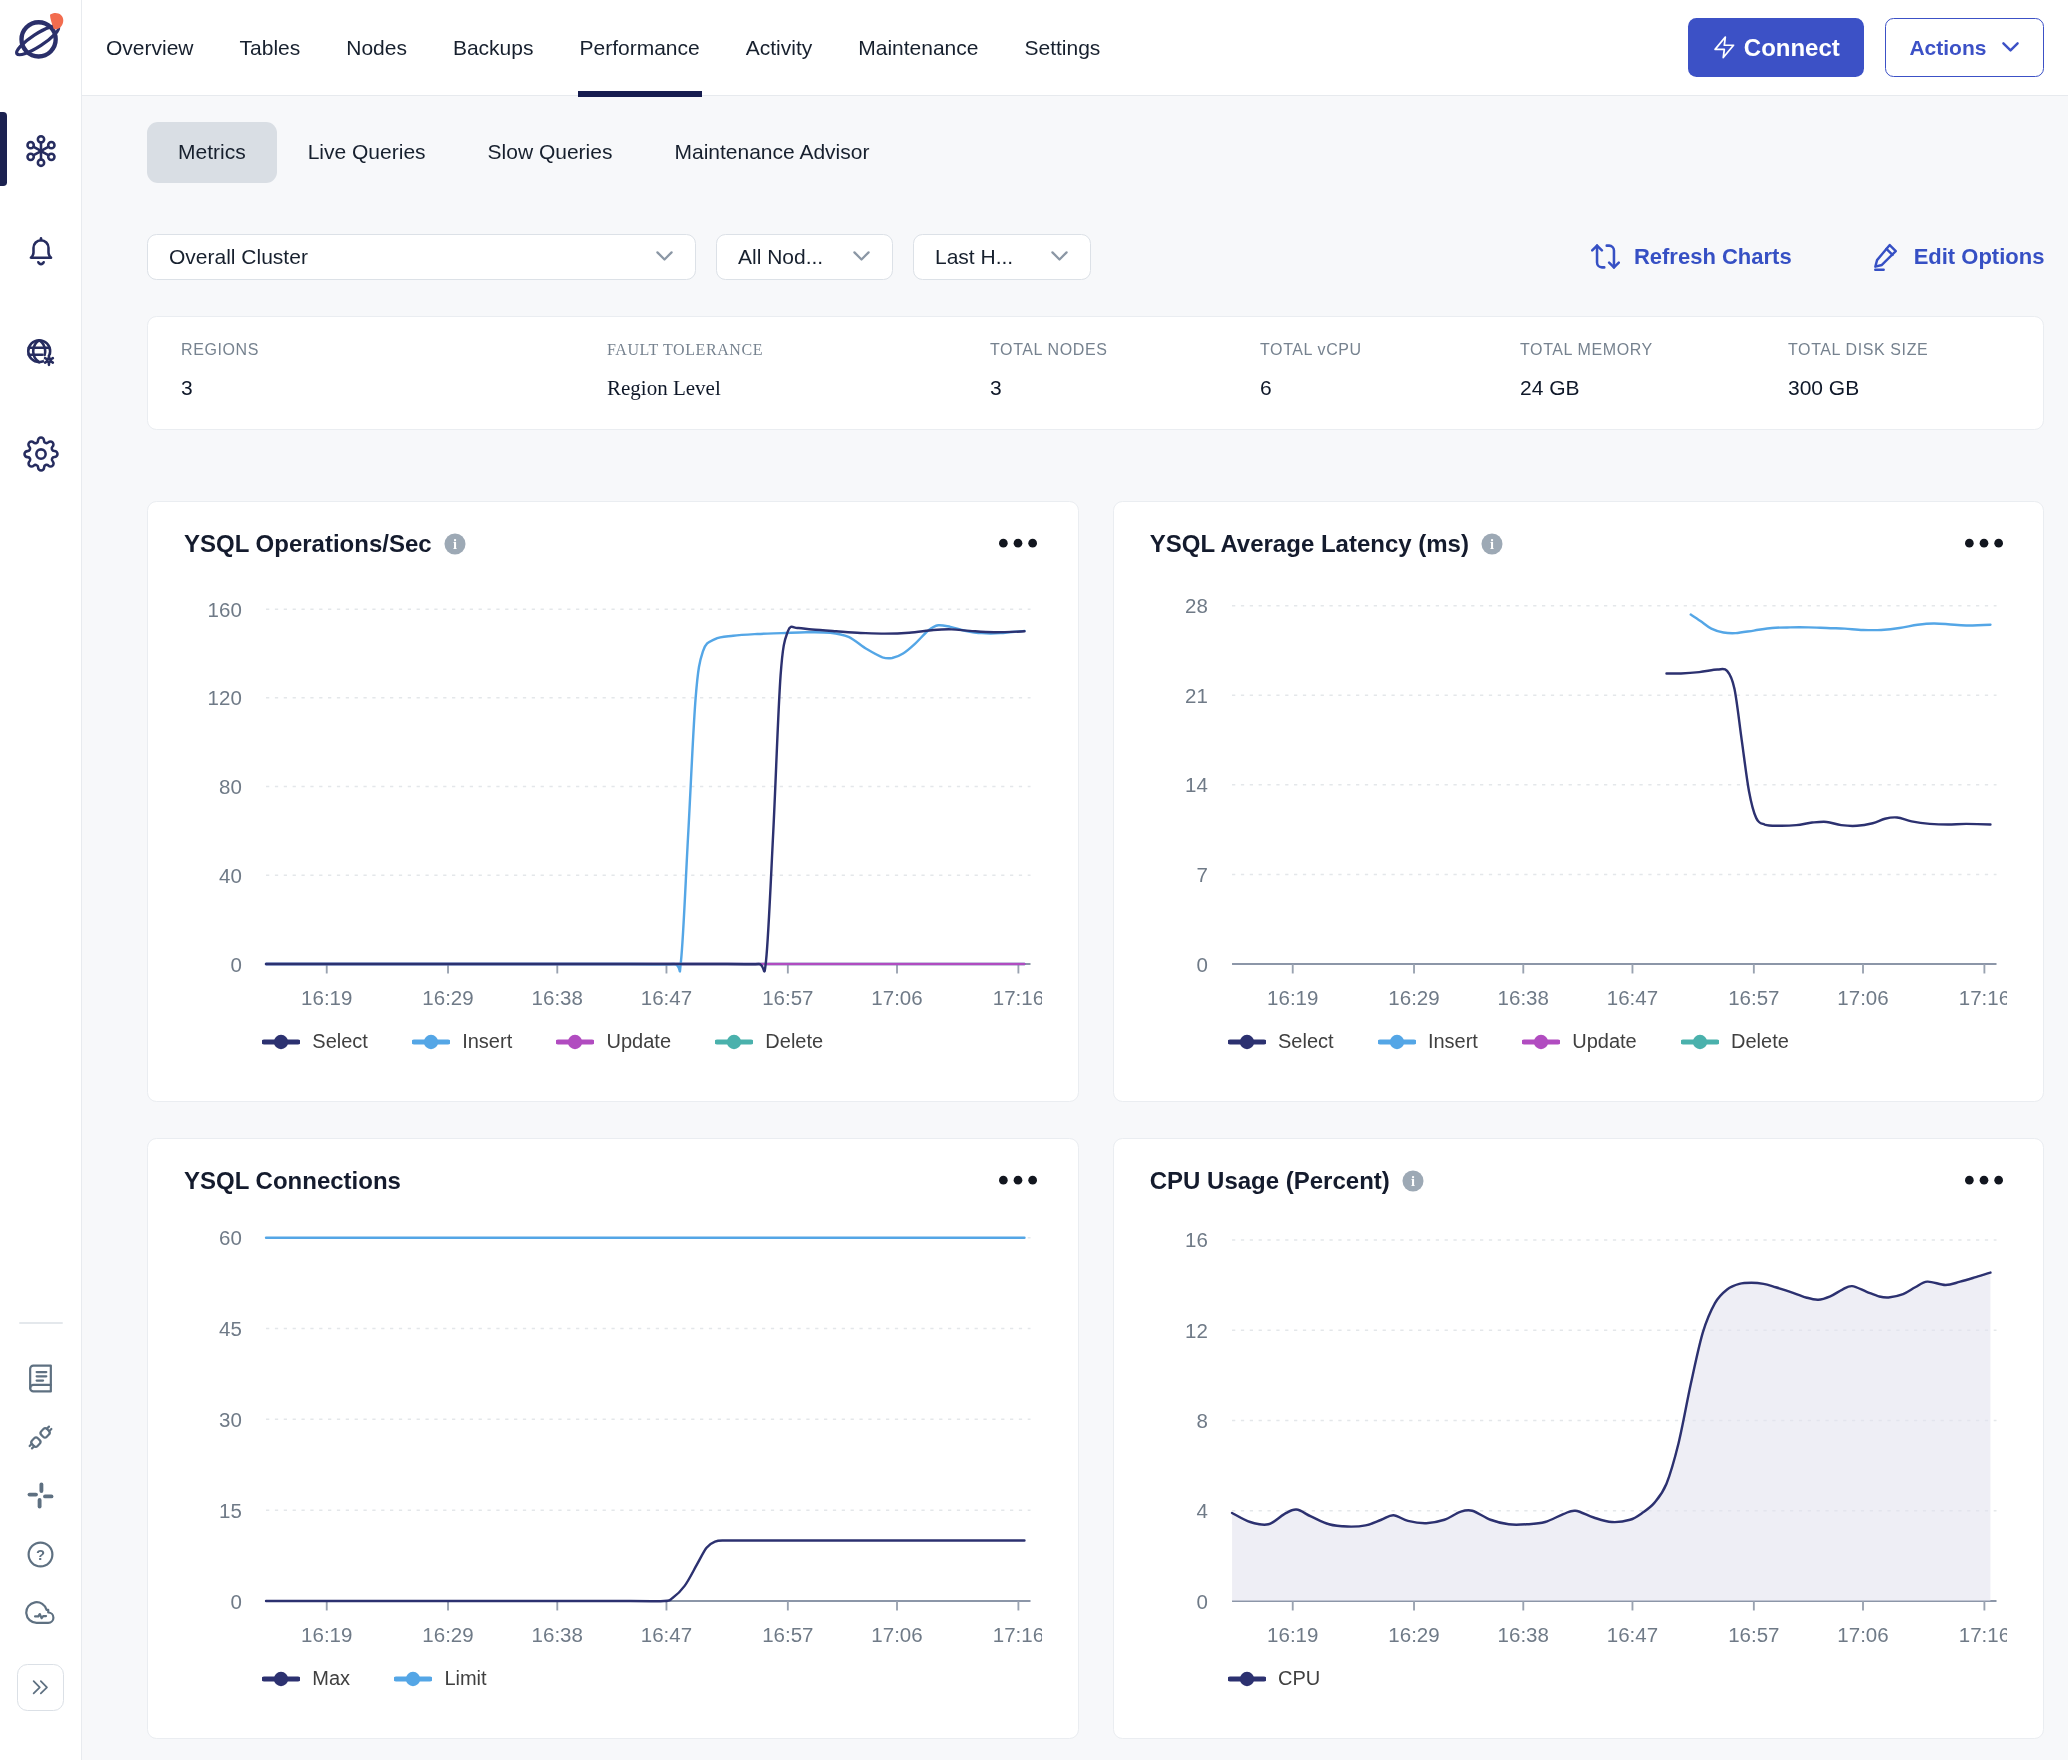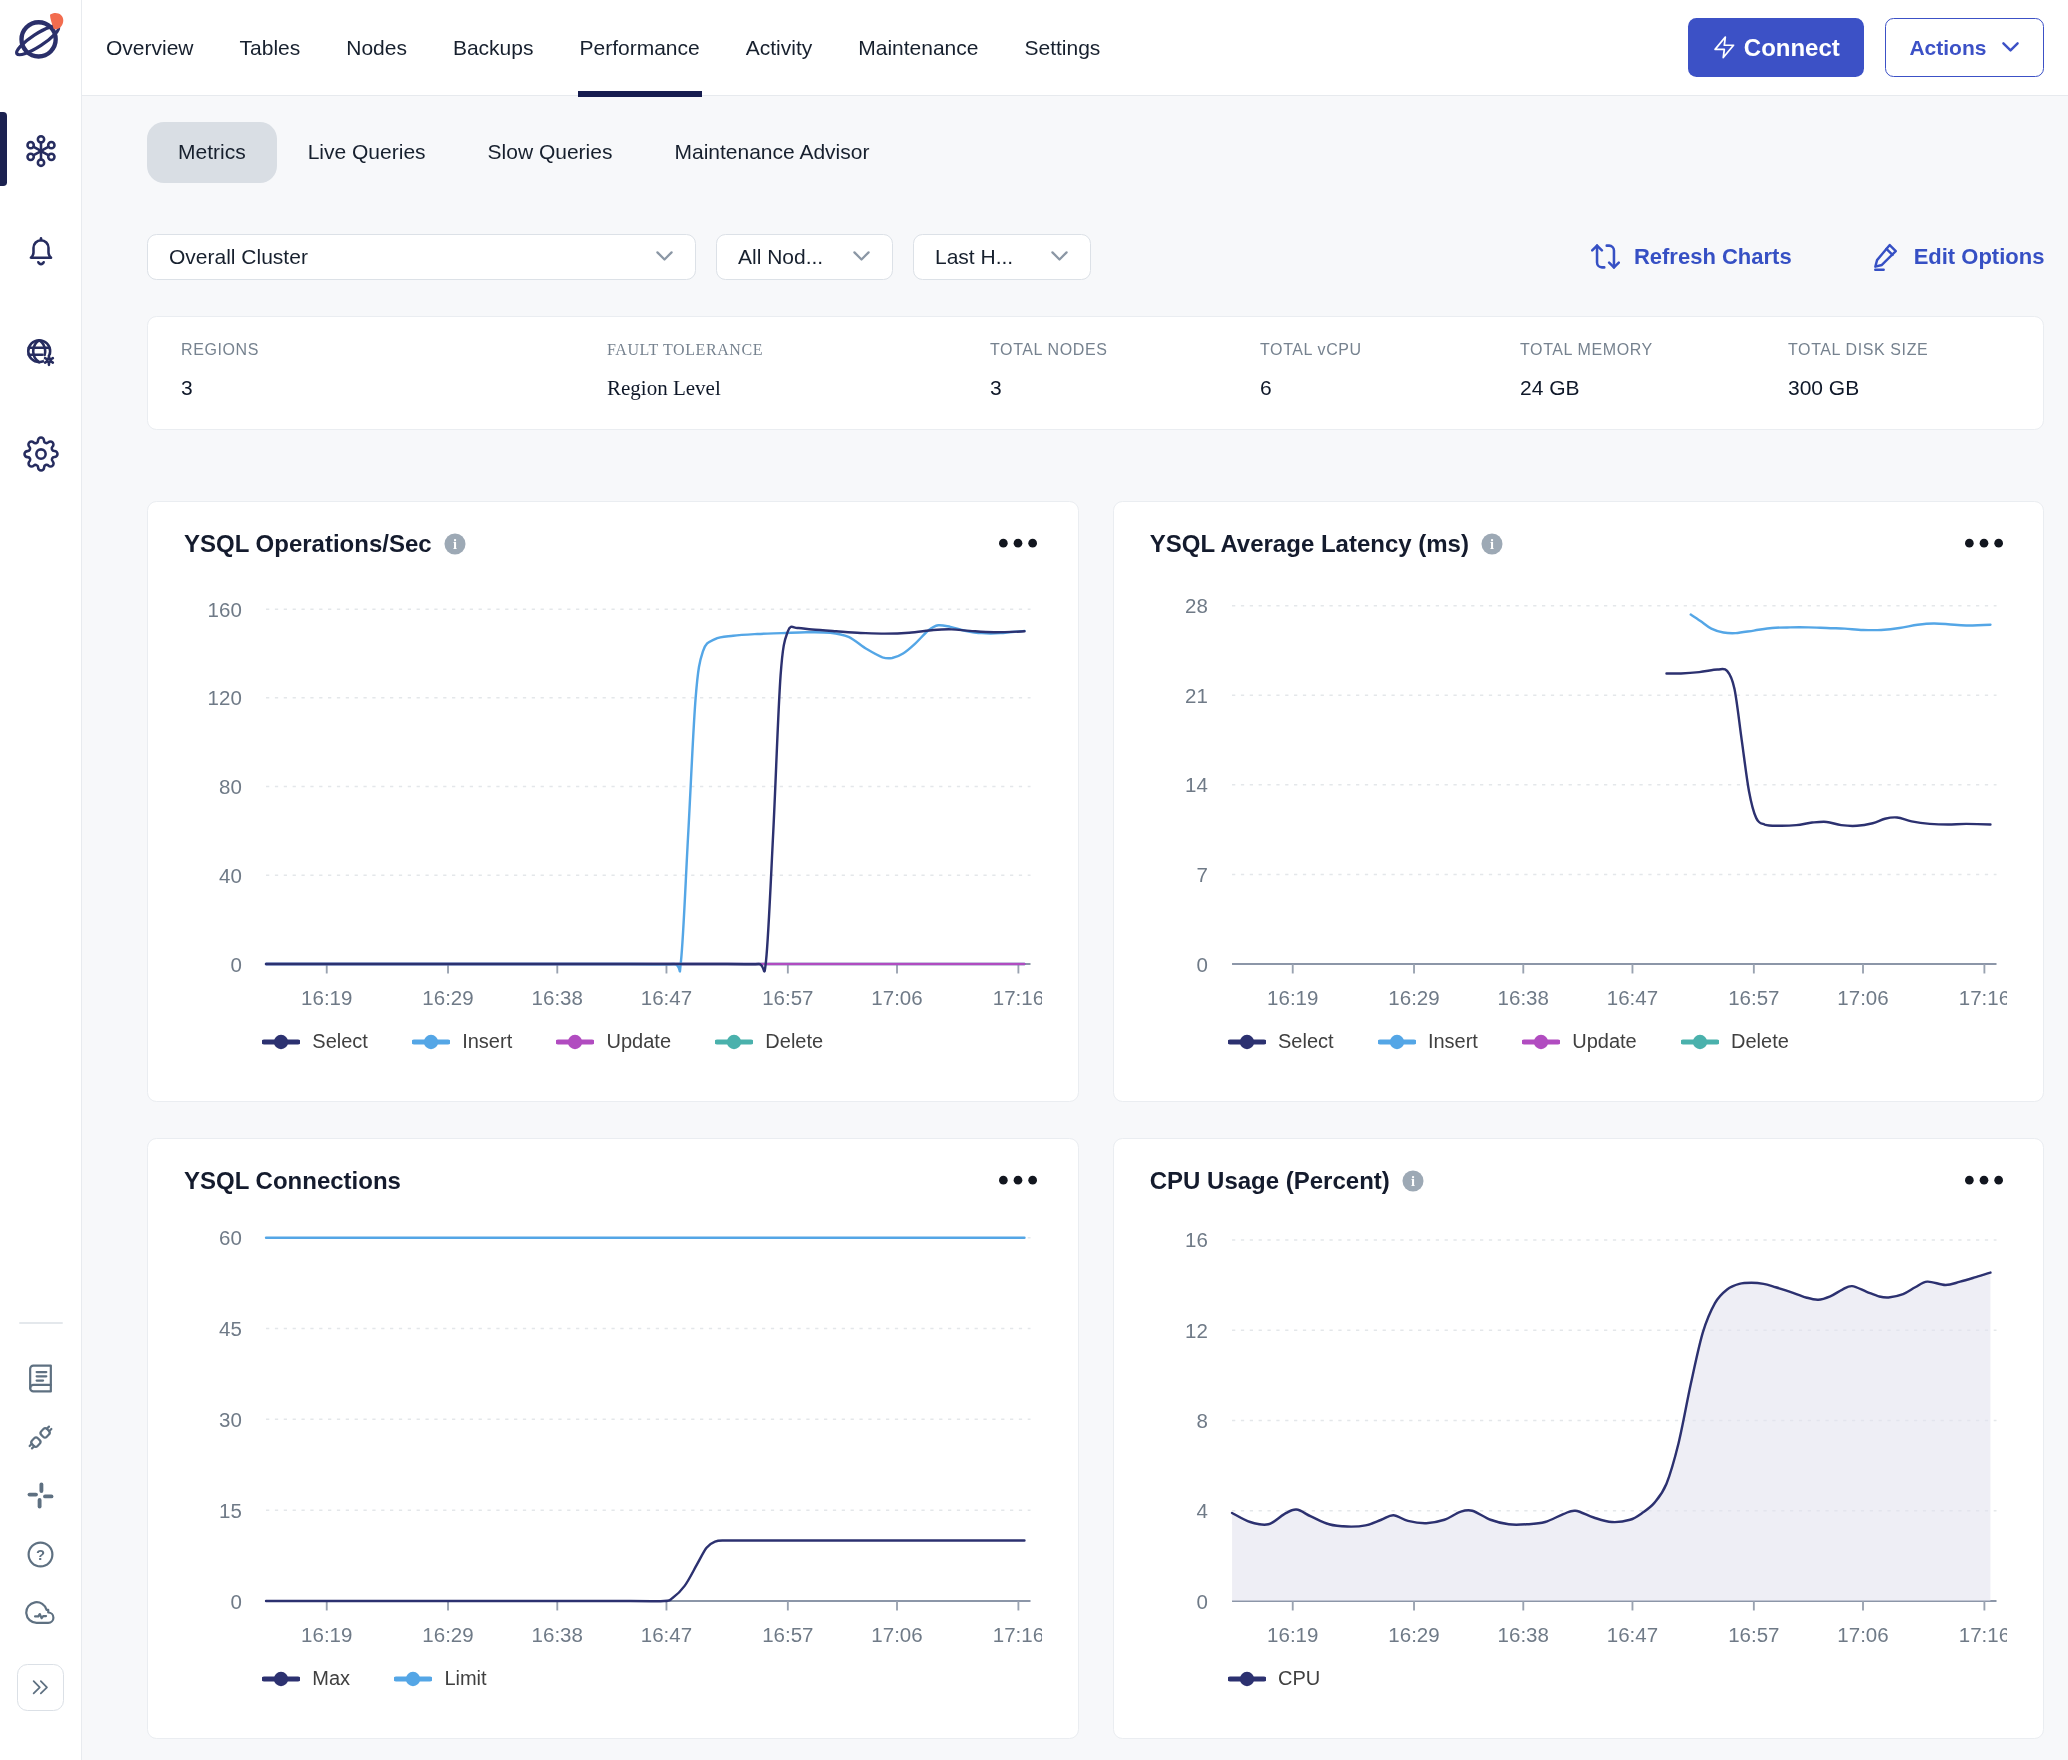--- a/index.html
+++ b/index.html
@@ -30,21 +30,21 @@
   .tab{font-size:21px;color:#17202E;height:100%;display:flex;align-items:center;position:relative;cursor:pointer;white-space:nowrap}
   .tab.active::after{content:"";position:absolute;left:-1.9px;right:-1.9px;bottom:-1.9px;height:5.7px;background:#161C4F}
   .topbar-actions{margin-left:auto;display:flex;gap:21px;align-items:center}
   .btn-connect{background:#3C51C6;color:#fff;font-weight:bold;font-size:24px;border:none;border-radius:8.5px;
     height:59px;padding:0 24.6px;display:flex;align-items:center;gap:7px;cursor:pointer}
   .btn-actions{background:#fff;color:#3C51C6;font-weight:bold;font-size:21px;border:1.9px solid #3C51C6;border-radius:8.5px;
     height:59px;padding:0 23px;display:flex;align-items:center;gap:15px;cursor:pointer}
   
   .content{padding:25.6px 24.6px 0 65px}
   .subtabs{display:flex;align-items:center}
-  .subtab{font-size:21px;color:#17202E;padding:0 31px;height:61px;display:flex;align-items:center;border-radius:17px;cursor:pointer;white-space:nowrap}
+  .subtab{font-size:21px;color:#17202E;padding:0 31px;height:61px;display:flex;align-items:center;border-radius:11px;cursor:pointer;white-space:nowrap}
   .subtab.active{background:#D9DEE4}
   .filter-row{margin-top:51px;display:flex;align-items:center}
   .select{background:#fff;border:1.9px solid #DCE1E7;border-radius:9.5px;height:46px;display:flex;align-items:center;
     font-size:21px;color:#17202E;padding:4px 21px;justify-content:space-between;gap:15px;box-sizing:border-box;cursor:pointer}
   .sel-cluster{width:549px;margin-right:20px}
   .sel-nodes{width:177px;margin-right:20px}
   .sel-time{width:178px}
   .filter-right{margin-left:auto;display:flex;gap:79px;align-items:center}
   .link-btn{display:flex;align-items:center;gap:14px;color:#3650C4;font-weight:bold;font-size:22px;cursor:pointer;white-space:nowrap}
   

